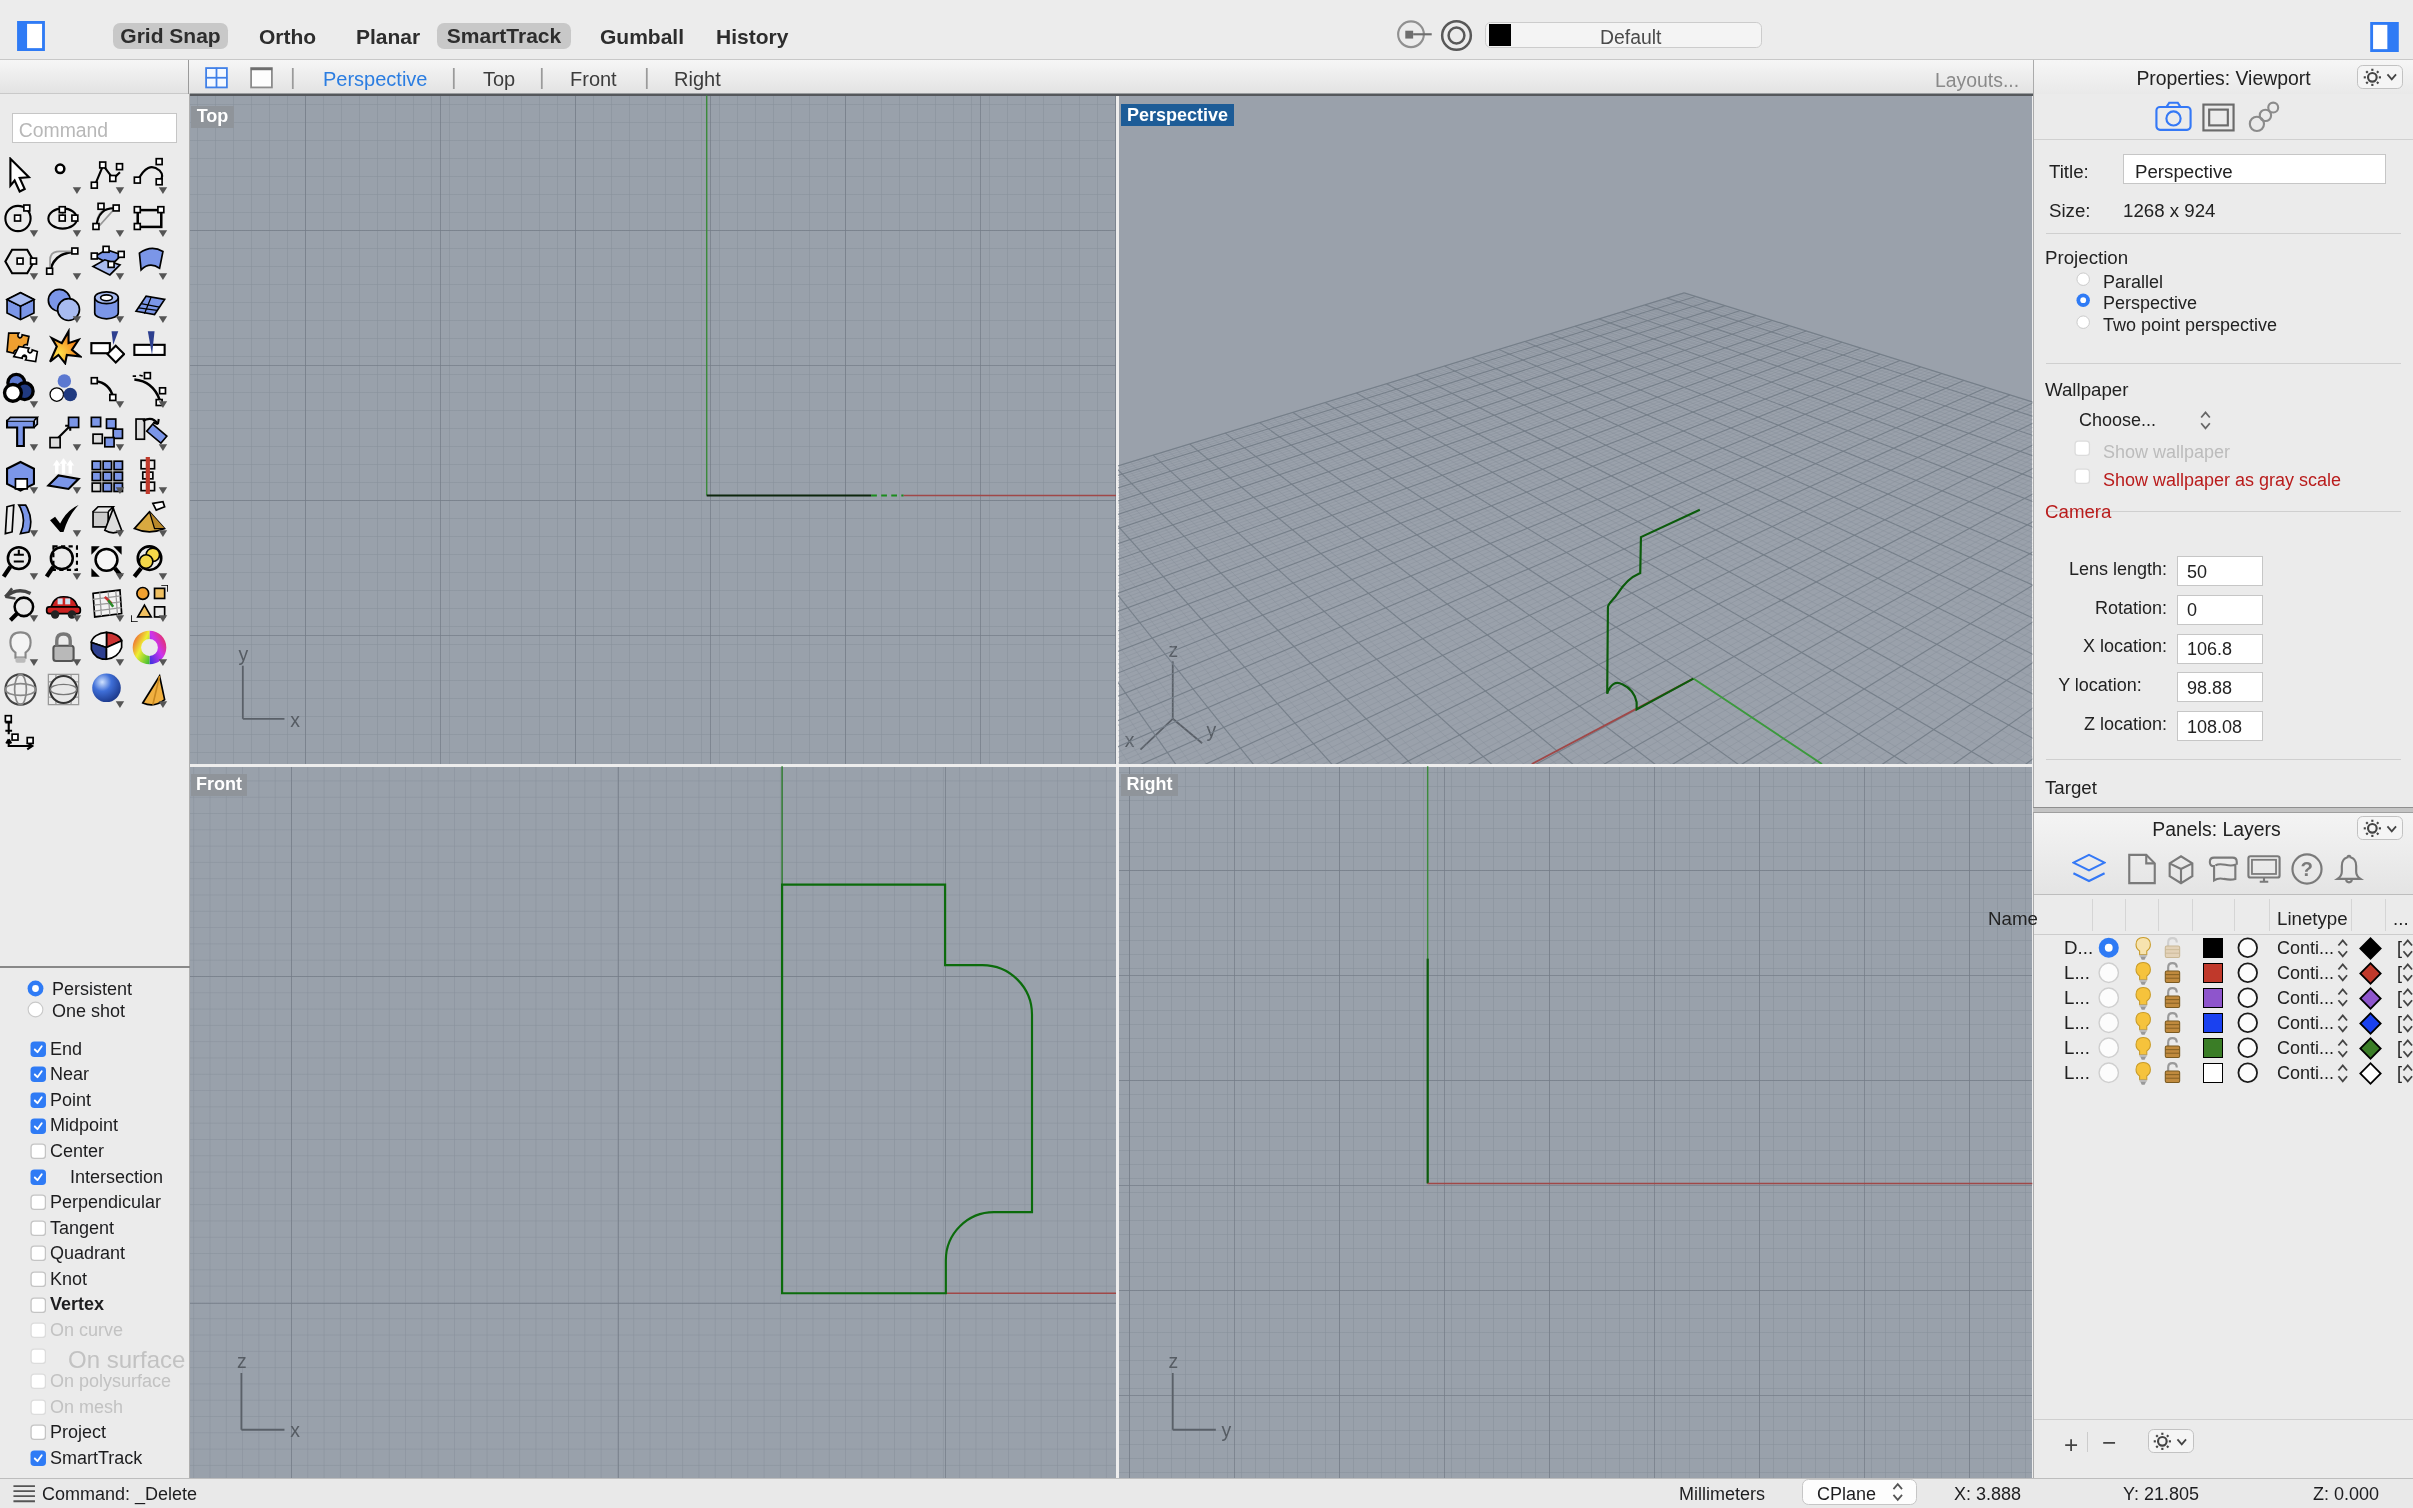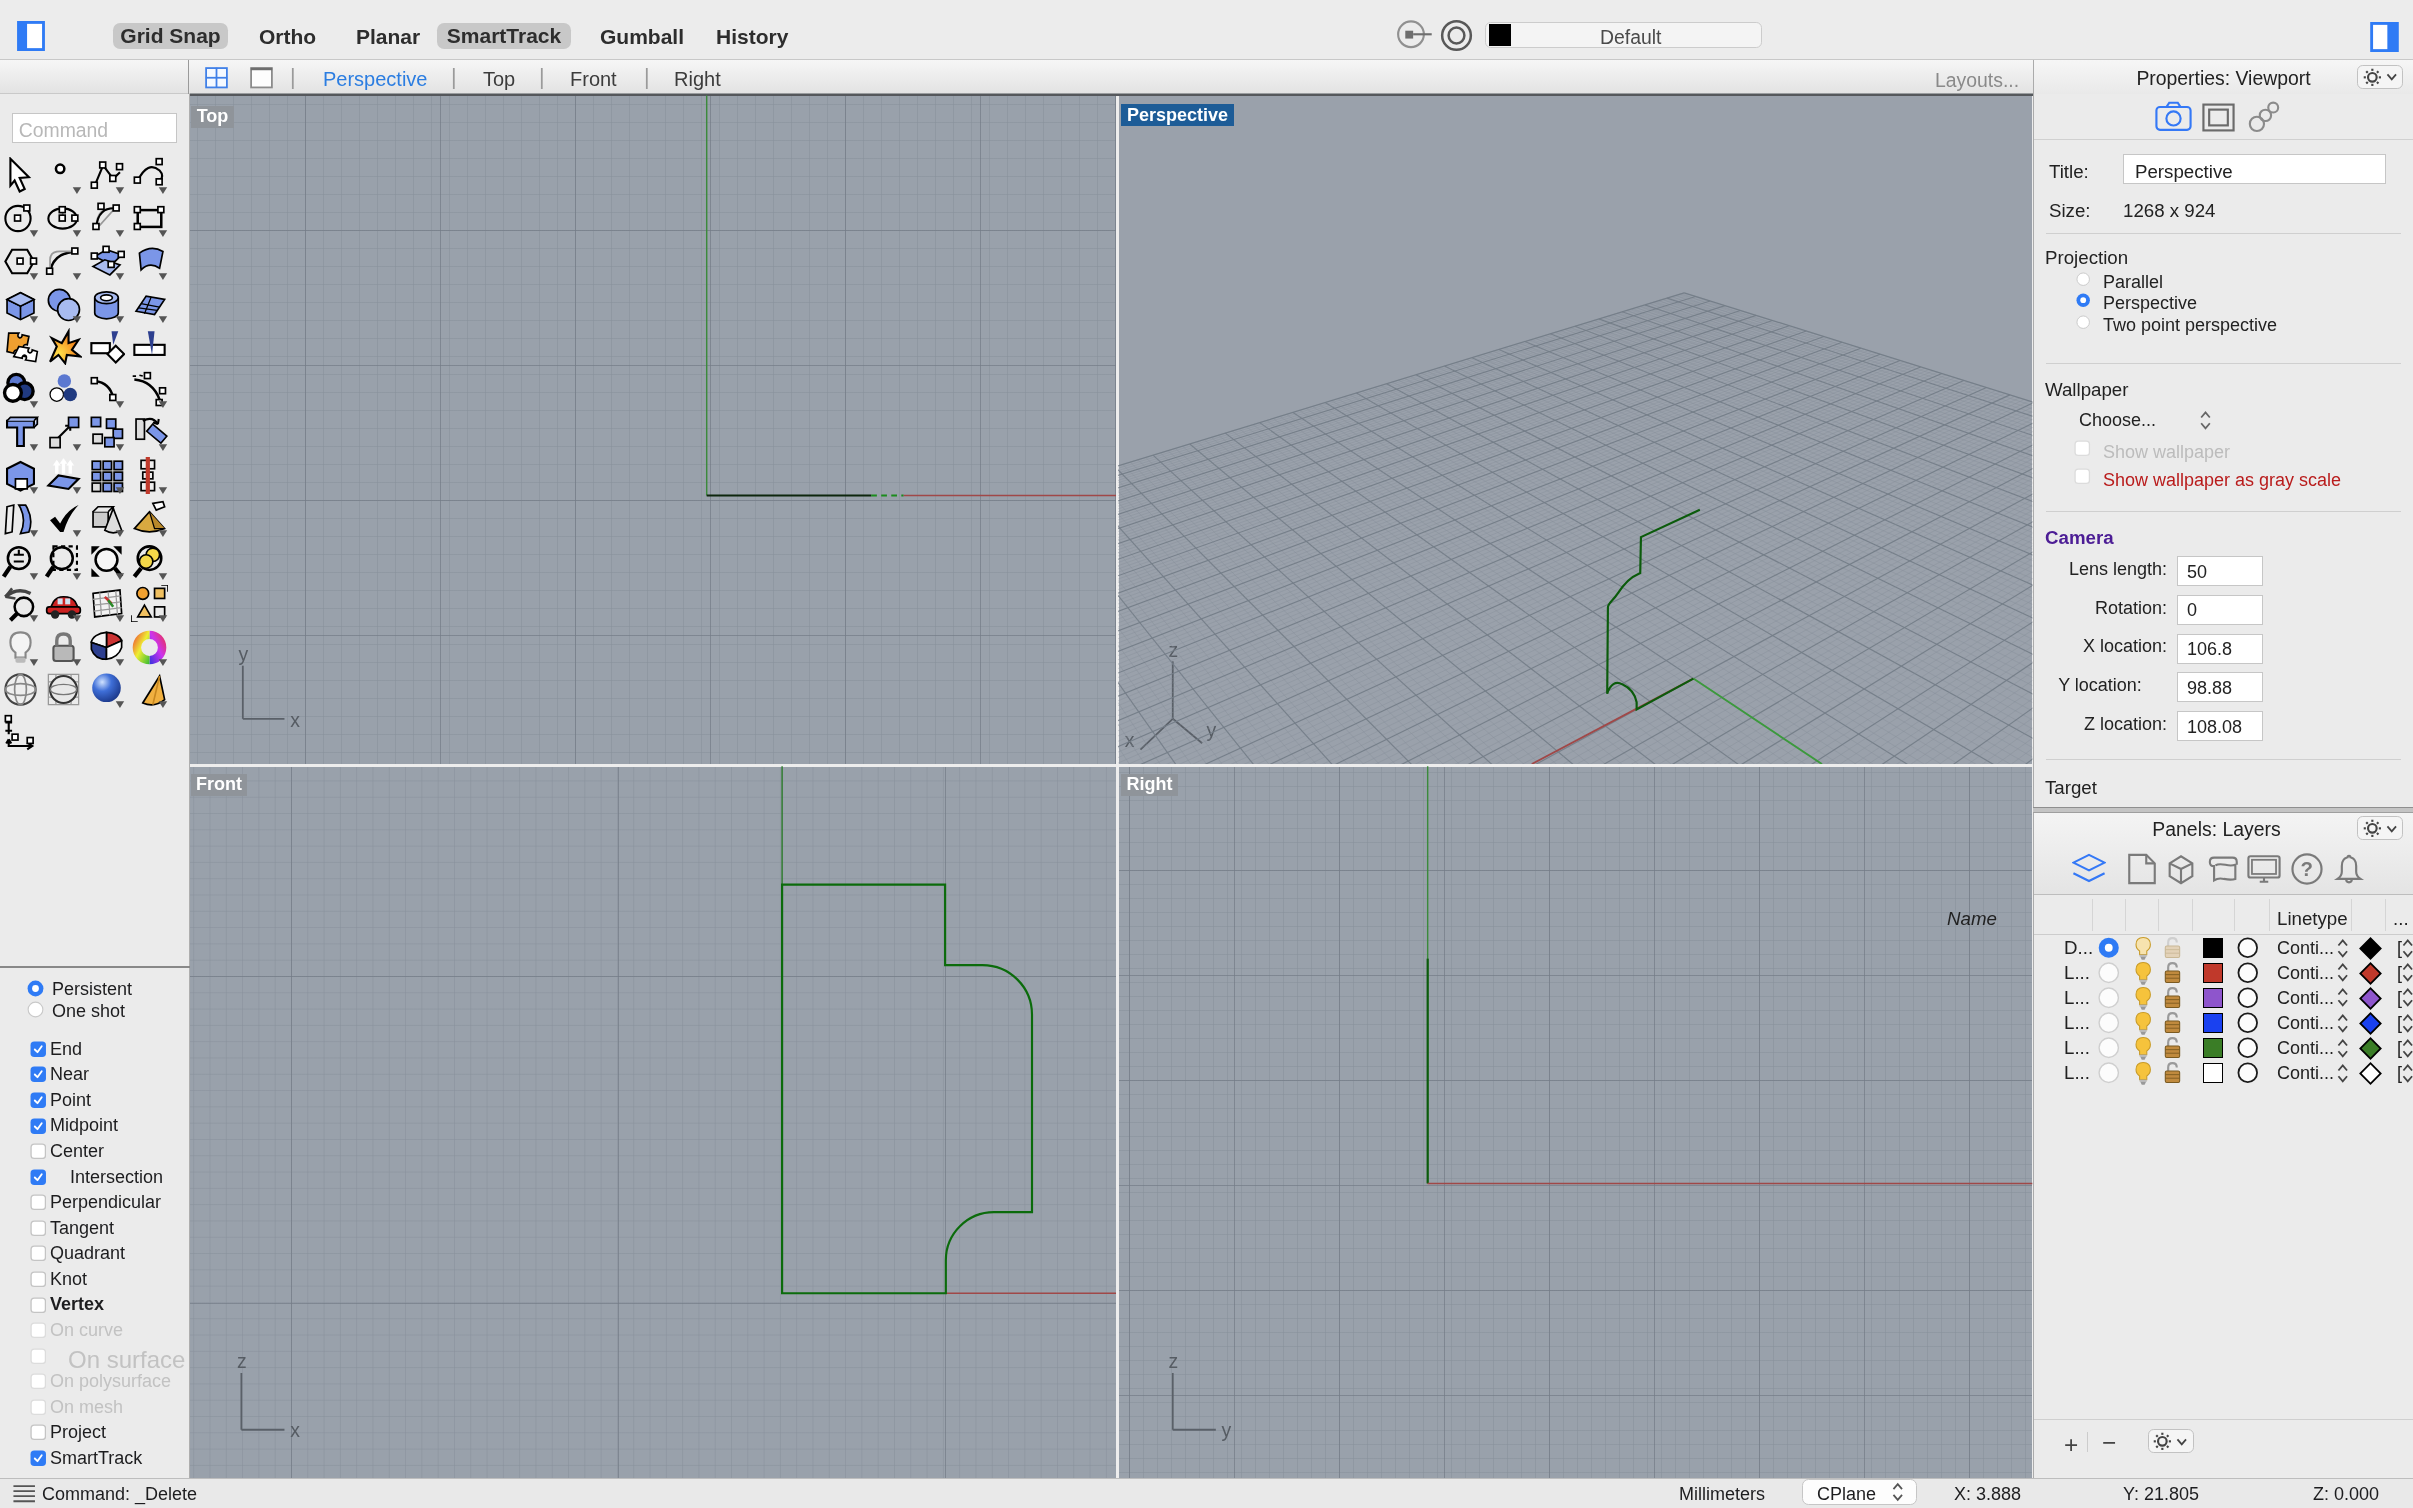--- a/index.html
+++ b/index.html
@@ -887,21 +887,21 @@
   </svg>
 <svg class="abs" style="left:2074px;top:440px" width="16.5" height="16.5" viewBox="0 0 31 31">
     <rect x="2" y="2" width="27" height="27" rx="6" fill="#fff" stroke="#dcdcdc" stroke-width="2.5"></rect>
   </svg>
 <div class="abs" style="left:2103px;top:442px;font-size:18px;color:#bcbcbc;font-weight:normal;white-space:nowrap;">Show wallpaper</div>
 <svg class="abs" style="left:2074px;top:468px" width="16.5" height="16.5" viewBox="0 0 31 31">
     <rect x="2" y="2" width="27" height="27" rx="6" fill="#fff" stroke="#dcdcdc" stroke-width="2.5"></rect>
   </svg>
 <div class="abs" style="left:2103px;top:470px;font-size:18px;color:#b91c1c;font-weight:normal;white-space:nowrap;">Show wallpaper as gray scale</div>
 <div class="abs" style="left:2046px;top:511px;width:355px;height:1.4px;background:#cfcfcf;"></div>
-<div class="abs" style="left:2045px;top:527px;font-size:18.7px;color:#4c1d95;font-weight:bold;white-space:nowrap;">Camera</div>
+<div class="abs" style="left:2045px;top:501px;font-size:18.7px;color:#b91c1c;font-weight:normal;white-space:nowrap;">Camera</div>
 <div class="abs" style="left:2033px;top:559px;width:134px;text-align:right;font-size:18px;color:#222;">Lens length:</div>
 <div class="abs" style="left:2177px;top:556px;width:86px;height:30px;background:#fff;border:1.4px solid #c6c6c6;"></div>
 <div class="abs" style="left:2187px;top:562px;font-size:18px;color:#222;font-weight:normal;white-space:nowrap;">50</div>
 <div class="abs" style="left:2033px;top:598px;width:134px;text-align:right;font-size:18px;color:#222;">Rotation:</div>
 <div class="abs" style="left:2177px;top:595px;width:86px;height:30px;background:#fff;border:1.4px solid #c6c6c6;"></div>
 <div class="abs" style="left:2187px;top:600px;font-size:18px;color:#222;font-weight:normal;white-space:nowrap;">0</div>
 <div class="abs" style="left:2033px;top:636px;width:134px;text-align:right;font-size:18px;color:#222;">X location:</div>
 <div class="abs" style="left:2177px;top:634px;width:86px;height:30px;background:#fff;border:1.4px solid #c6c6c6;"></div>
 <div class="abs" style="left:2187px;top:639px;font-size:18px;color:#222;font-weight:normal;white-space:nowrap;">106.8</div>
 <div class="abs" style="left:2033px;top:675px;width:134px;text-align:center;font-size:18px;color:#222;">Y location:</div>
@@ -952,21 +952,21 @@
     <path d="M18 40 L30 40 M24 34 L24 40" stroke="#7a7a7a" stroke-width="3"></path>
   </svg>
 <svg class="abs" style="left:2291px;top:853px" width="32" height="32" viewBox="0 0 44 44">
     <circle cx="22" cy="22" r="20" fill="none" stroke="#7a7a7a" stroke-width="3"></circle>
     <text x="13" y="31" font-size="28" font-weight="bold" fill="#7a7a7a" font-family="Liberation Sans">?</text>
   </svg>
 <svg class="abs" style="left:2333px;top:853px" width="32" height="33" viewBox="0 0 44 46">
     <path d="M22 4 Q24 4 24 6 Q32 8 32 18 L32 26 Q32 32 38 36 L6 36 Q12 32 12 26 L12 18 Q12 8 20 6 Q20 4 22 4 Z" fill="none" stroke="#7a7a7a" stroke-width="3"></path>
     <path d="M18 36 Q18 41 22 41 Q26 41 26 36" fill="none" stroke="#7a7a7a" stroke-width="3"></path>
   </svg>
-<div class="abs" style="left:1947px;top:908px;font-size:18.7px;color:#222;font-weight:normal;white-space:nowrap;font-style:italic;">Name</div>
+<div class="abs" style="left:1988px;top:908px;font-size:18.7px;color:#222;font-weight:normal;white-space:nowrap;">Name</div>
 <div class="abs" style="left:2277px;top:908px;font-size:18.7px;color:#222;font-weight:normal;white-space:nowrap;">Linetype</div>
 <div class="abs" style="left:2393px;top:908px;font-size:18.7px;color:#222;font-weight:normal;white-space:nowrap;">...</div>
 <div class="abs" style="left:2092px;top:899px;width:0.7px;height:32px;background:#d5d5d5;"></div>
 <div class="abs" style="left:2125px;top:899px;width:0.7px;height:32px;background:#d5d5d5;"></div>
 <div class="abs" style="left:2158px;top:899px;width:0.7px;height:32px;background:#d5d5d5;"></div>
 <div class="abs" style="left:2192px;top:899px;width:0.7px;height:32px;background:#d5d5d5;"></div>
 <div class="abs" style="left:2234px;top:899px;width:0.7px;height:32px;background:#d5d5d5;"></div>
 <div class="abs" style="left:2269px;top:899px;width:0.7px;height:32px;background:#d5d5d5;"></div>
 <div class="abs" style="left:2351px;top:899px;width:0.7px;height:32px;background:#d5d5d5;"></div>
 <div class="abs" style="left:2385px;top:899px;width:0.7px;height:32px;background:#d5d5d5;"></div>

